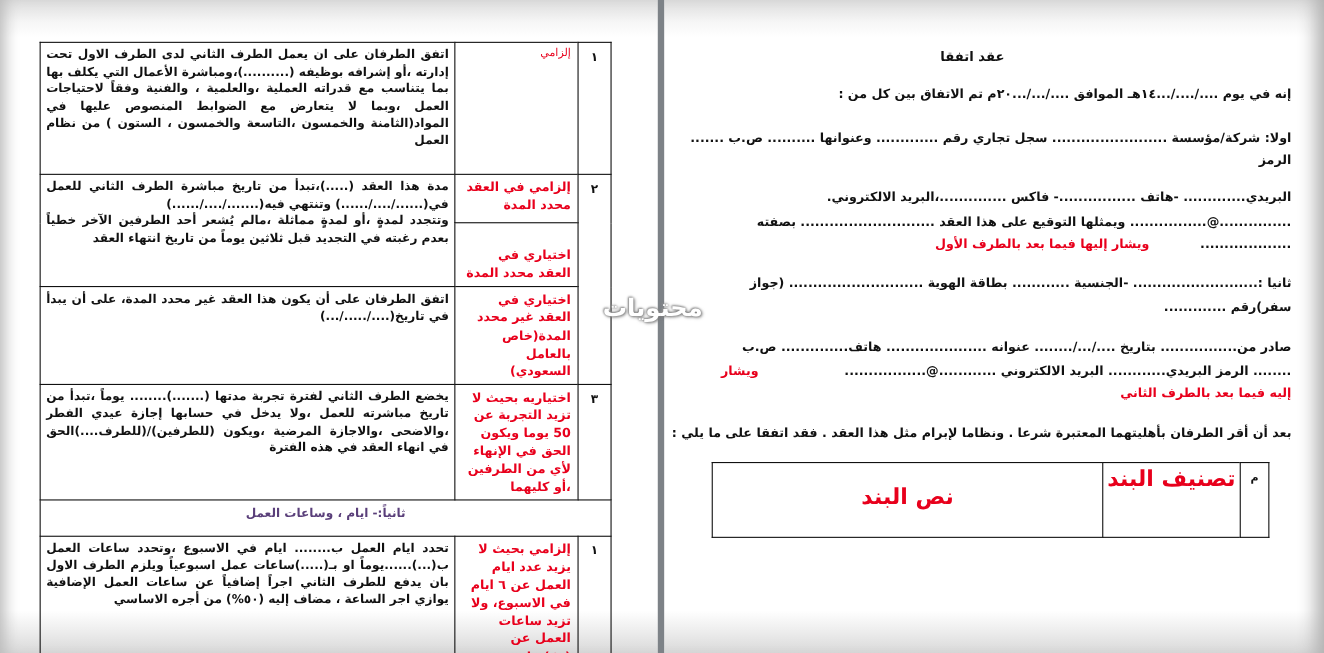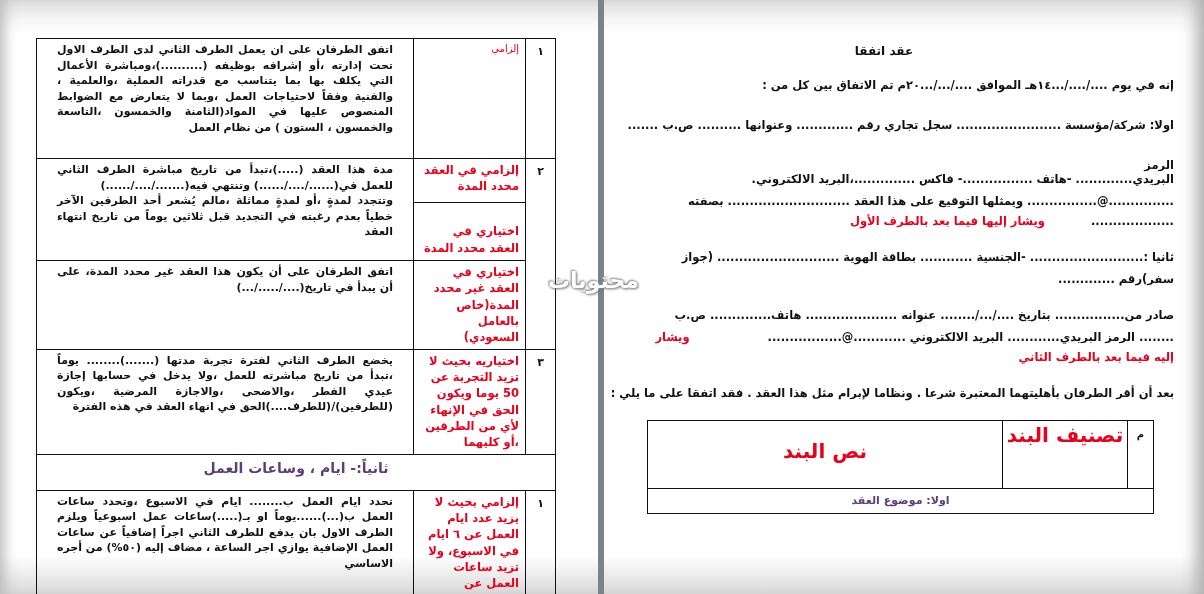--- a/index.html
+++ b/index.html
@@ -43,22 +43,22 @@
 
   
   .main-table {
     position: absolute; left: 36px; top: 38px; width: 520px;
     border-collapse: collapse; direction: rtl;
   }
   .main-table td { border: 1.5px solid #111; vertical-align: top; }
   .main-table .num { width: 30px; text-align: center; font-weight: bold; font-size: 11px; padding-top: 6px; }
   .main-table .cls { width: 112px; color: #e8001c; font-weight: bold; font-size: 11.5px; padding: 3px 6px; line-height: 1.42; }
   .main-table .cls.big { font-size: 10px; font-weight: normal; }
-  .main-table .txt { font-weight: bold; font-size: 11px; padding: 3px 20px; line-height: 1.42; text-align: justify; text-align-last: right; }
-  .main-table .sec { text-align: center; color: #5a3f7a; font-weight: bold; font-size: 14px; padding: 5px 0 14px; }
+  .main-table .txt { font-weight: bold; font-size: 11px; padding: 3px 5px; line-height: 1.42; text-align: justify; text-align-last: right; }
+  .main-table .sec { text-align: center; color: #5a3f7a; font-weight: bold; font-size: 11px; padding: 5px 0 14px; }
   .r1 td { height: 120px; }
   .r2a td { height: 44px; }
   .r2b { height: 58px; }
   .r2c td { height: 76px; }
   .r3 td { height: 98px; }
   .r4 td { height: 98px; }
 
   .watermark {
     position: absolute; left: 548px; top: 268px;
     font-size: 22px; color: #ffffff; font-weight: bold;
@@ -69,21 +69,21 @@
 </head>
 <body>
 
 <div class="page page-left"></div>
 <div class="divider"></div>
 <div class="page page-right"></div>
 
 <div class="rp title">عقد اتفقا</div>
 <div class="rp line" style="top:78px;">إنه في يوم ..../..../...١٤هـ الموافق ..../.../...٢٠م تم الاتفاق بين كل من :</div>
 <div class="rp line" style="top:118px;">اولا: شركة/مؤسسة ........................ سجل تجاري رقم ............. وعنوانها .......... ص.ب .......</div>
-<div class="rp line" style="top:138px;margin-top:20px;">الرمز</div>
+<div class="rp line" style="top:138px;">الرمز</div>
 <div class="rp line" style="top:172px;">البريدي............. -هاتف ................- فاكس ..............،البريد الالكتروني.</div>
 <div class="rp line" style="top:194px;">...............@................ ويمثلها التوقيع على هذا العقد ............................ بصفته</div>
 <div class="rp line" style="top:214px;">
   <span>...................</span>
   <span style="display:inline-block;width:38px;"></span>
   <span class="red">ويشار إليها فيما بعد بالطرف الأول</span>
 </div>
 <div class="rp line" style="top:250px;">ثانيا :.......................... -الجنسية ............ بطاقة الهوية ............................ (جواز</div>
 <div class="rp line" style="top:272px;">سفر)رقم .............</div>
 <div class="rp line" style="top:308px;">صادر من................ بتاريخ ..../.../........ عنوانه ..................... هاتف.............. ص.ب</div>
@@ -94,23 +94,20 @@
 </div>
 <div class="rp line red" style="top:350px;">إليه فيما بعد بالطرف الثاني</div>
 <div class="rp line" style="top:386px;">بعد أن أقر الطرفان بأهليتهما المعتبرة شرعا . ونظاما لإبرام مثل هذا العقد . فقد اتفقا على ما يلي :</div>
 
 <table class="clause-head-table">
   <tbody>
       <tr>
     <td class="num-h">م</td>
     <td class="class-h">تصنيف البند</td>
     <td class="text-h">نص البند</td>
-  </tr>
-  <tr>
-    <td colspan="3" class="section">اولا: موضوع العقد</td>
   </tr>
 </tbody>
   </table>
 
 <table class="main-table">
   <tbody>
       <tr class="r1">
     <td class="num">١</td>
     <td class="cls big">إلزامي</td>
     <td class="txt">اتفق الطرفان على ان يعمل الطرف الثاني لدى الطرف الاول تحت إدارته ،أو إشرافه بوظيفه (..........)،ومباشرة الأعمال التي يكلف بها بما يتناسب مع قدراته العملية ،والعلمية ، والفنية وفقاً لاحتياجات العمل ،وبما لا يتعارض مع الضوابط المنصوص عليها في المواد(الثامنة والخمسون ،التاسعة والخمسون ، الستون ) من نظام العمل</td>

